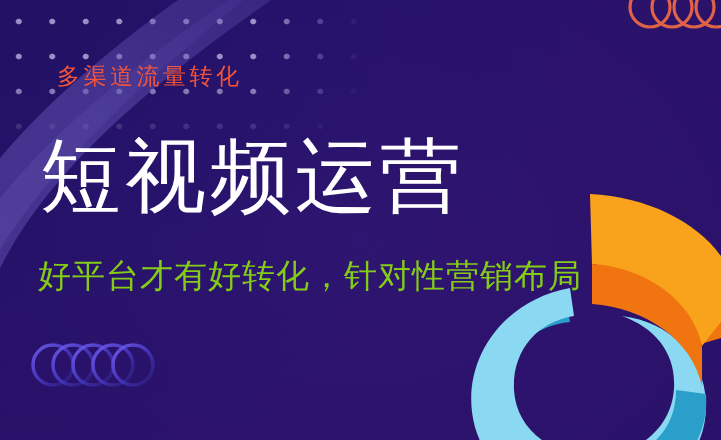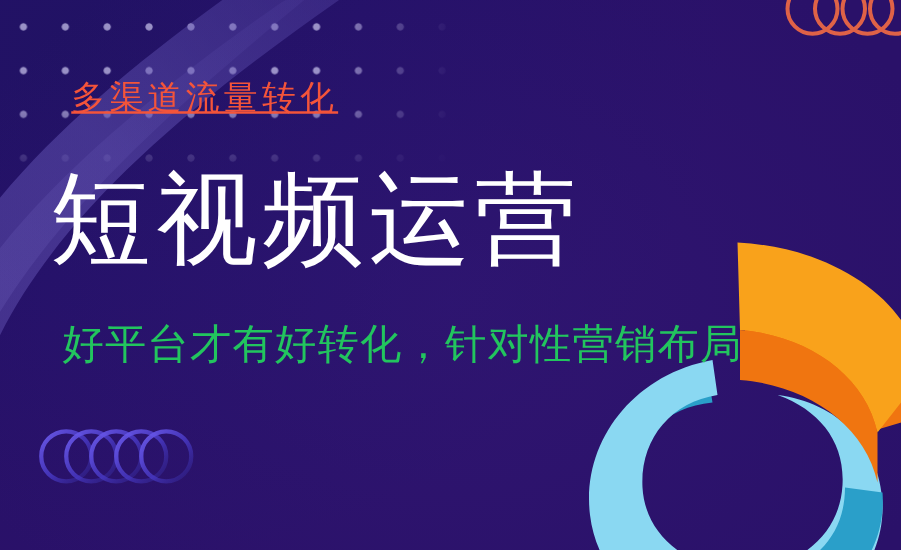--- a/index.html
+++ b/index.html
@@ -75,53 +75,51 @@
     position: absolute;
     left: 0;
     top: 0;
     width: 640px;
     height: 440px;
   }
   .kicker {
     position: absolute;
     left: 57px;
     top: 65px;
-    font-size: 27px;
+    font-size: 23px;
     line-height: 1;
     letter-spacing: 3.5px;
     font-weight: 400;
     color: #f4543a;
     white-space: nowrap;
     font-family: "Liberation Sans", "DejaVu Sans", sans-serif;
-    text-decoration: underline;
   }
   .headline {
     position: absolute;
     left: 40px;
     top: 136px;
     font-size: 81px;
     line-height: 1;
     font-weight: 400;
     color: #ffffff;
     letter-spacing: 4px;
     white-space: nowrap;
     font-family: "Liberation Sans", "DejaVu Sans", sans-serif;
   }
   .subline {
     position: absolute;
     left: 38px;
     top: 260px;
     font-size: 33px;
     line-height: 1;
     font-weight: 400;
-    color: #22c55e;
+    color: #84cc16;
     letter-spacing: 1px;
     white-space: nowrap;
     font-family: "Liberation Serif", "DejaVu Serif", serif;
-    margin-left: 12px;
   }
 </style>
 </head>
 <body>
 
 <div id="banner">
 
   <div class="bg-base"></div>
   <div class="bg-vignette"></div>
 

